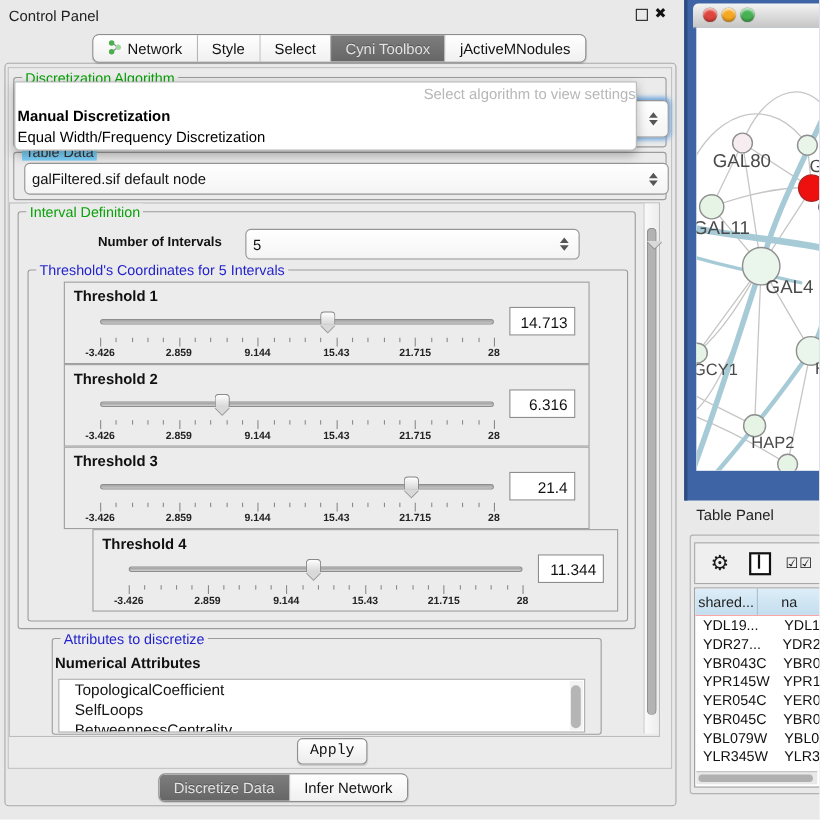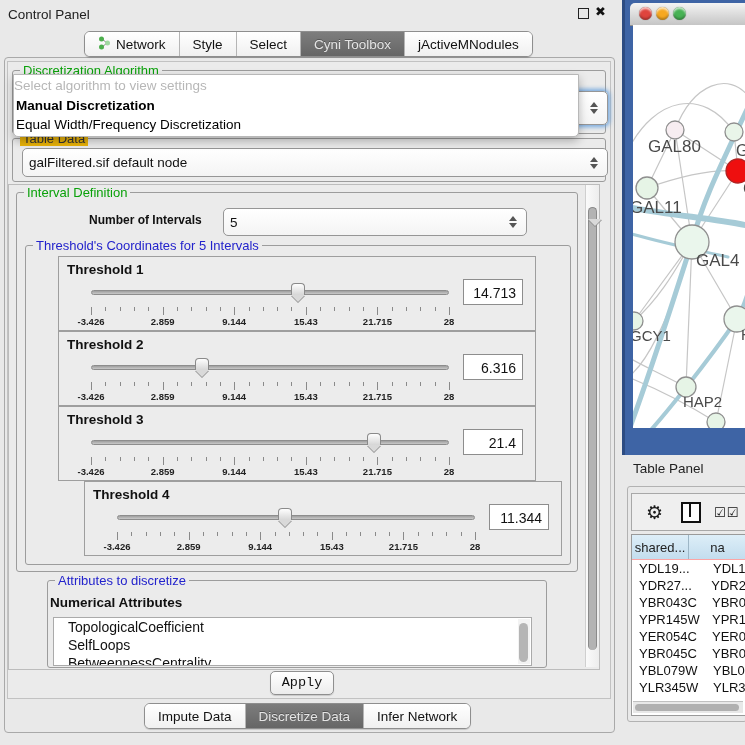--- a/index.html
+++ b/index.html
@@ -29,21 +29,21 @@
 
   .combo{background:linear-gradient(#ffffff,#f4f4f4);border:1px solid #969696;border-radius:5px;display:flex;align-items:center;padding:0 6px;font-size:13.5px;color:#111;}
   .combo .spacer{flex:1;}
   .stepper{display:flex;flex-direction:column;align-items:center;justify-content:center;gap:2px;width:14px;}
   .stepper i{width:0;height:0;border-left:4px solid transparent;border-right:4px solid transparent;display:block;}
   .stepper .up{border-bottom:5px solid #555;}
   .stepper .dn{border-top:5px solid #555;}
 
   
   .popup{left:13px;top:74px;width:564px;height:61px;background:#fff;border:1px solid #b8b8b8;border-radius:0 0 5px 5px;box-shadow:0 4px 10px rgba(0,0,0,.28);z-index:30;}
-  .popup .hint{height:21px;line-height:21px;text-align:left;color:#b7b7b7;font-size:13.5px;}
+  .popup .hint{height:21px;line-height:21px;text-align:right;color:#b7b7b7;font-size:13.5px;}
   .popup .opt{height:19px;line-height:19px;padding-left:2px;font-size:13.5px;color:#000;}
   .popup .opt.bold{font-weight:bold;}
 
   
   .scrollpane{left:8px;top:184px;width:590px;height:484px;border:1px solid #bcbcbc;background:#ebebeb;}
   .vsb{position:absolute;background:linear-gradient(90deg,#fafafa,#ededed);border-left:1px solid #cfcfcf;}
   .vsb .thumb{position:absolute;left:2px;width:9px;background:#b3b3b3;border-radius:5px;}
 
   
   .thr{position:absolute;left:58px;width:476px;height:73px;border:1px solid #9e9e9e;background:#ececec;}
@@ -137,21 +137,21 @@
     </div>
   </div>
 
   <div class="abs popup" id="algoPopup">
     <div class="hint">Select algorithm to view settings</div>
   <div class="opt bold">Manual Discretization</div>
       <div class="opt">Equal Width/Frequency Discretization</div>
     </div>
 
   <div class="abs grp" style="left:12px;top:138px;width:592px;height:42px;">
-    <span class="grp-title t-dark" style="background:#eab308;">Table Data</span>
+    <span class="grp-title t-dark" style="background:#7dd3fc;">Table Data</span>
     <div class="combo abs" style="left:9px;top:9px;width:572px;height:27px;">
       <span>galFiltered.sif default node</span>
       <span class="spacer"></span>
       <span class="stepper">
           <i class="up"></i>
           <i class="dn"></i>
         </span>
     </div>
   </div>
 
@@ -364,23 +364,20 @@
       <div class="item">SelfLoops</div>
       <div class="item">BetweennessCentrality</div>
       <div class="isb">
         <div class="thumb2"></div>
       </div>
     </div>
 
   <div class="abs btn" style="left:270px;top:671px;width:62px;height:22px;line-height:22px;font-family:Liberation Mono, monospace;">Apply</div>
 
   <div class="abs tabstrip" style="left:144px;top:703px;z-index:5;" id="bottomTabs">
-      <div class="tab">
-        <span>Impute Data</span>
-      </div>
       <div class="tab sel">
         <span>Discretize Data</span>
       </div>
       <div class="tab">
         <span>Infer Network</span>
       </div>
     </div>
 
   <div class="abs netwin"></div>
   <div class="abs titlebar" id="titlebar">

